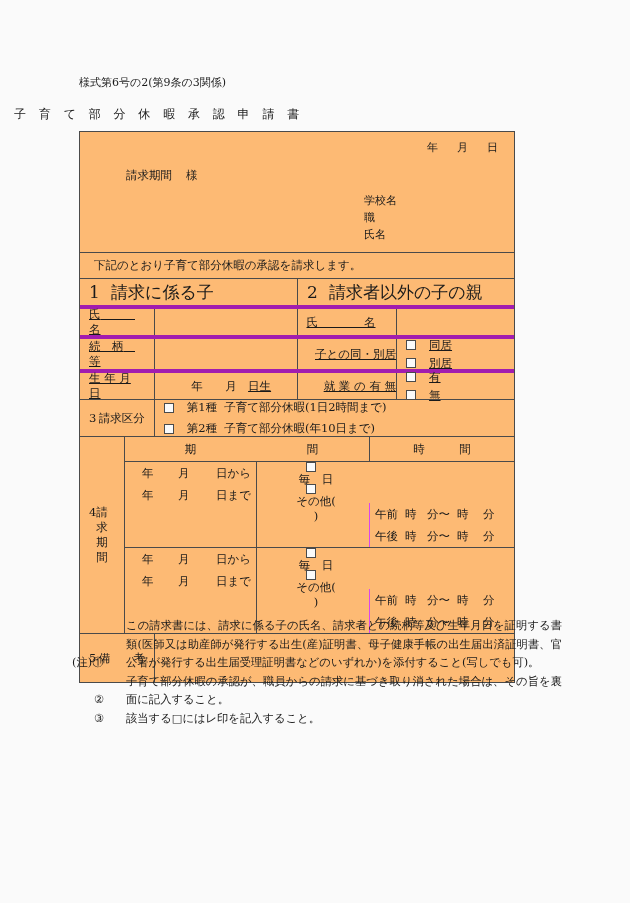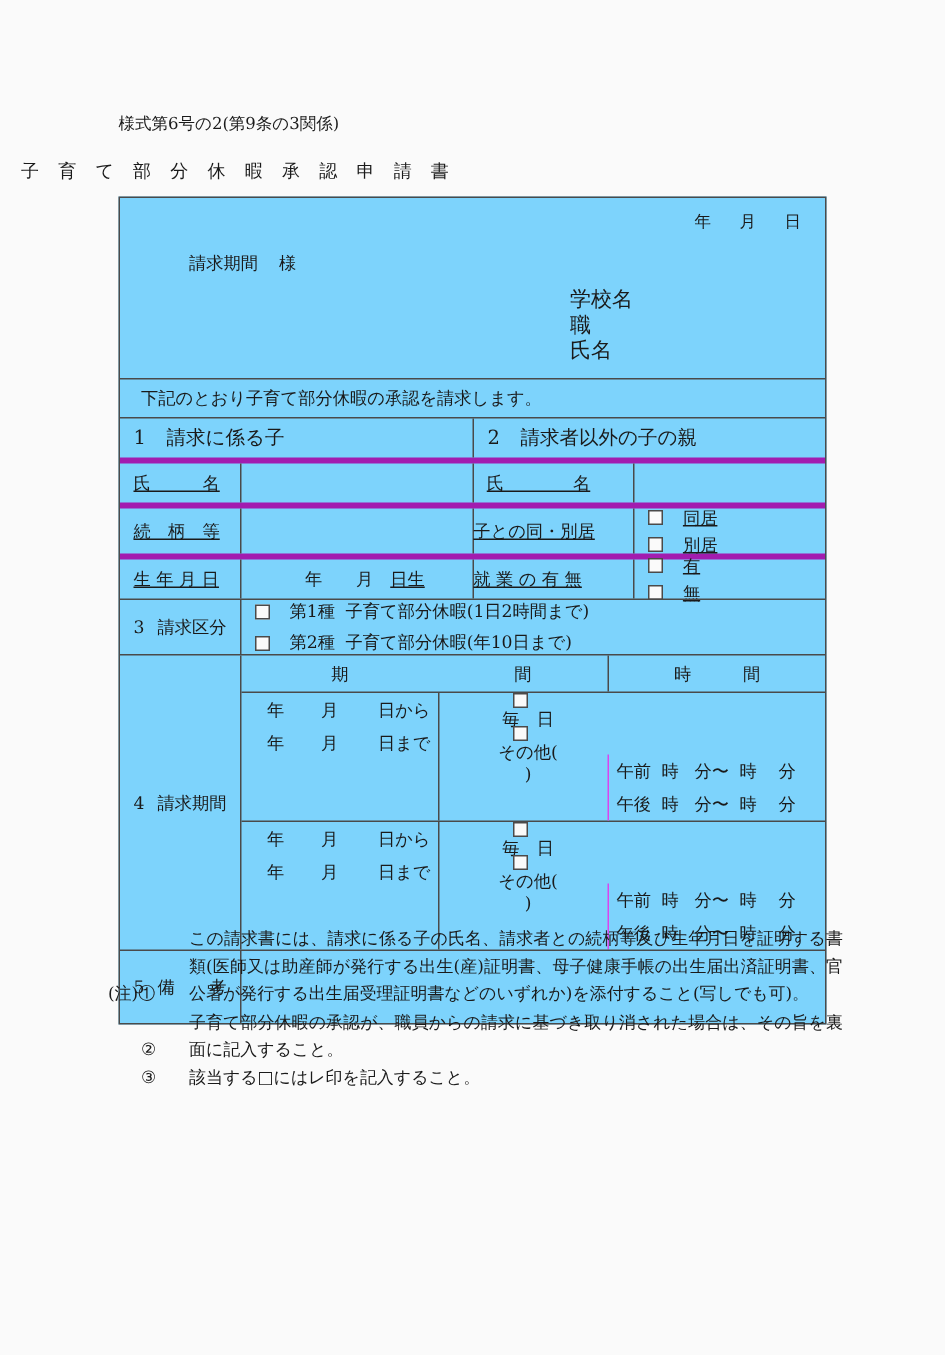--- a/index.html
+++ b/index.html
@@ -38,24 +38,24 @@
     letter-spacing: 4.5px;
     padding-left: 14px;
     box-sizing: border-box;
     white-space: nowrap;
   }
 
   
   .frame {
     position: absolute;
     left: 79px; top: 131px;
-    width: 472px;
+    width: 436px;
     border: 1px solid #4a4a4a;
     box-sizing: border-box;
-    background: #7dd3fc;
+    background: #fdba74;
   }
 
   .band {
     position: relative;
     box-sizing: border-box;
   }
   .band + .band { border-top: 1px solid #4a4a4a; }
 
   
   .top-block { height: 120px; }
@@ -71,22 +71,22 @@
   .sp-m { width: 30px; }
   .addressee {
     position: absolute;
     left: 46px; top: 36px;
     font-size: 11.5px;
     white-space: nowrap;
   }
   .addressee .hon { margin-left: 14px; }
   .signer {
     position: absolute;
-    left: 300px; top: 60px;
-    font-size: 14px;
+    left: 284px; top: 60px;
+    font-size: 11px;
     line-height: 17px;
     white-space: nowrap;
   }
   .declaration {
     height: 26px;
   }
   .declaration .dtext {
     position: absolute;
     left: 14px; top: 5px;
     font-size: 11.5px;
@@ -110,42 +110,42 @@
 
   .w-label { width: 80px; }
   .w-value { width: 155px; }
   .w-label2 { width: 108px; }
   .w-check { width: 128px; }
 
   .pad-l { padding-left: 9px; }
 
   
   .sec-row { height: 26px; }
-  .sec-head { font-size: 13px; white-space: nowrap; }
+  .sec-head { font-size: 17px; white-space: nowrap; }
   .sec-head .num { display: inline-block; width: 22px; }
 
   
   .spread {
     display: flex;
     justify-content: space-between;
     width: 100%;
     padding: 0 11px 0 9px;
     box-sizing: border-box;
     letter-spacing: 0px;
   }
   .spread-tight {
     display: flex;
     justify-content: space-between;
     width: 100%;
     padding: 0 9px;
     box-sizing: border-box;
   }
   .centered {
     width: 100%;
-    text-align: left;
+    text-align: right;
   }
 
   .h-name { height: 30px; }
   .h-rel  { height: 34px; }
   .h-dob  { height: 30px; }
   .h-kbn  { height: 36px; }
   .h-bikou{ height: 48px; }
 
   
   .chk-stack {

